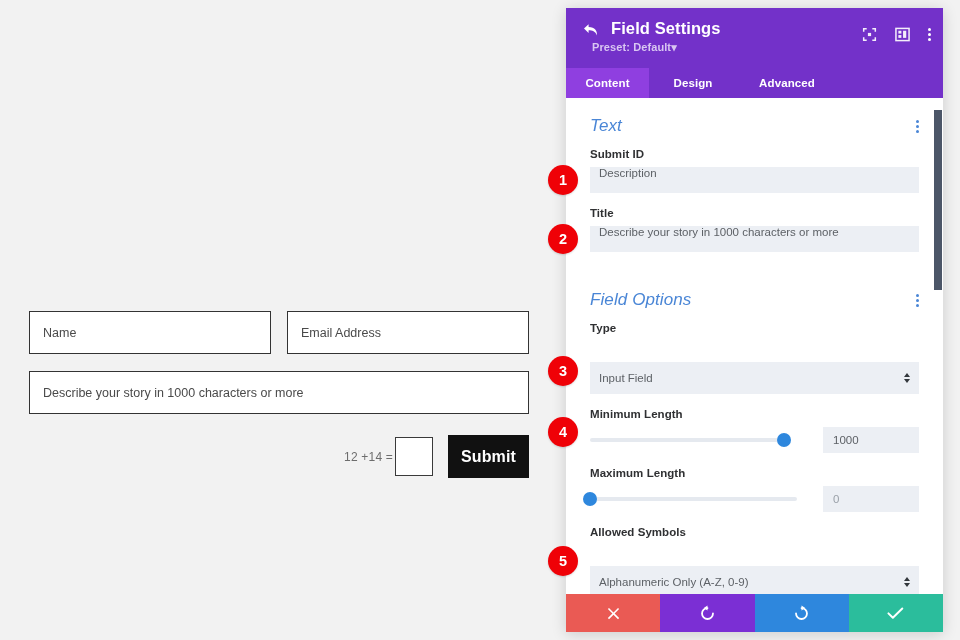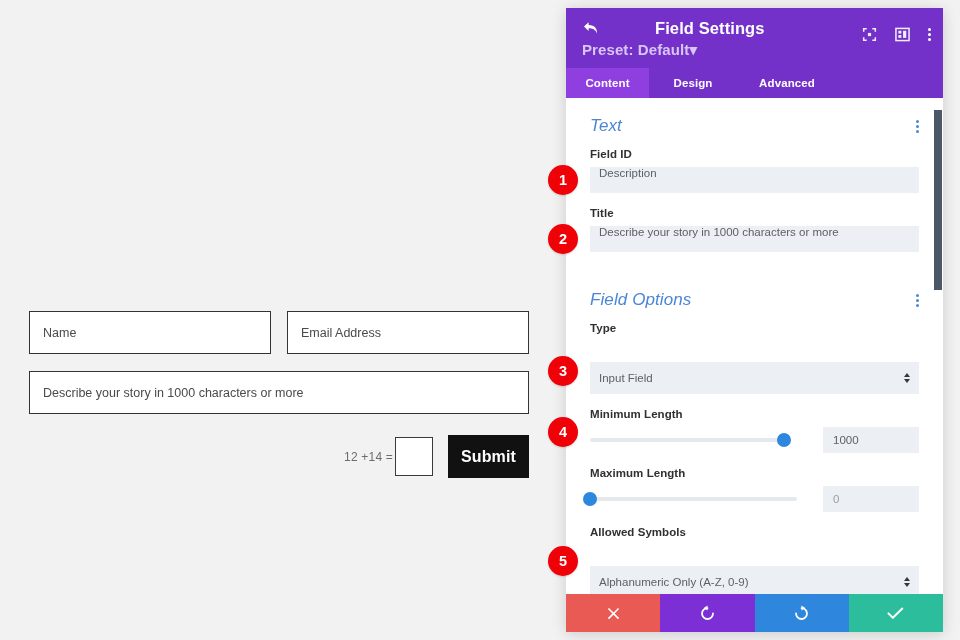--- a/index.html
+++ b/index.html
@@ -76,40 +76,40 @@
     overflow: hidden;
   }
 
   .panel-header {
     background: #7331c9;
     height: 60px;
     position: relative;
     padding: 11px 14px 0 16px;
     flex: 0 0 auto;
   }
-  .header-top { display: flex; align-items: flex-start; gap: 44px; }
+  .header-top { display: flex; align-items: center; }
   .back-arrow {
     width: 18px; height: 16px;
     margin-right: 11px;
     display: inline-block;
     position: relative;
     top: 1px;
   }
   .panel-title {
     color: #ffffff;
     font-size: 16.5px;
     font-weight: 700;
     letter-spacing: .1px;
   }
   .preset-line {
     color: #d9c6f2;
-    font-size: 15px;
+    font-size: 11px;
     font-weight: 700;
     margin-top: 3px;
-    margin-left: 0px;
+    margin-left: 10px;
     letter-spacing: .1px;
   }
   .header-icons {
     position: absolute;
     right: 12px; top: 19px;
     display: flex;
     align-items: center;
     gap: 18px;
   }
   .hdr-icon { width: 15px; height: 15px; display:block; opacity: .92; }
@@ -370,21 +370,21 @@
         <div class="section-head">
           <span class="section-title">Text</span>
           <span class="section-kebab">
               <i></i>
               <i></i>
               <i></i>
             </span>
         </div>
 
         <div class="field-group">
-          <div class="field-label">Field ID</div>
+          <div class="field-label">Submit ID</div>
           <div class="field-input">
             <span>Description</span>
           </div>
         </div>
 
         <div class="field-group">
           <div class="field-label">Title</div>
           <div class="field-input">
             <span>Describe your story in 1000 characters or more</span>
           </div>

